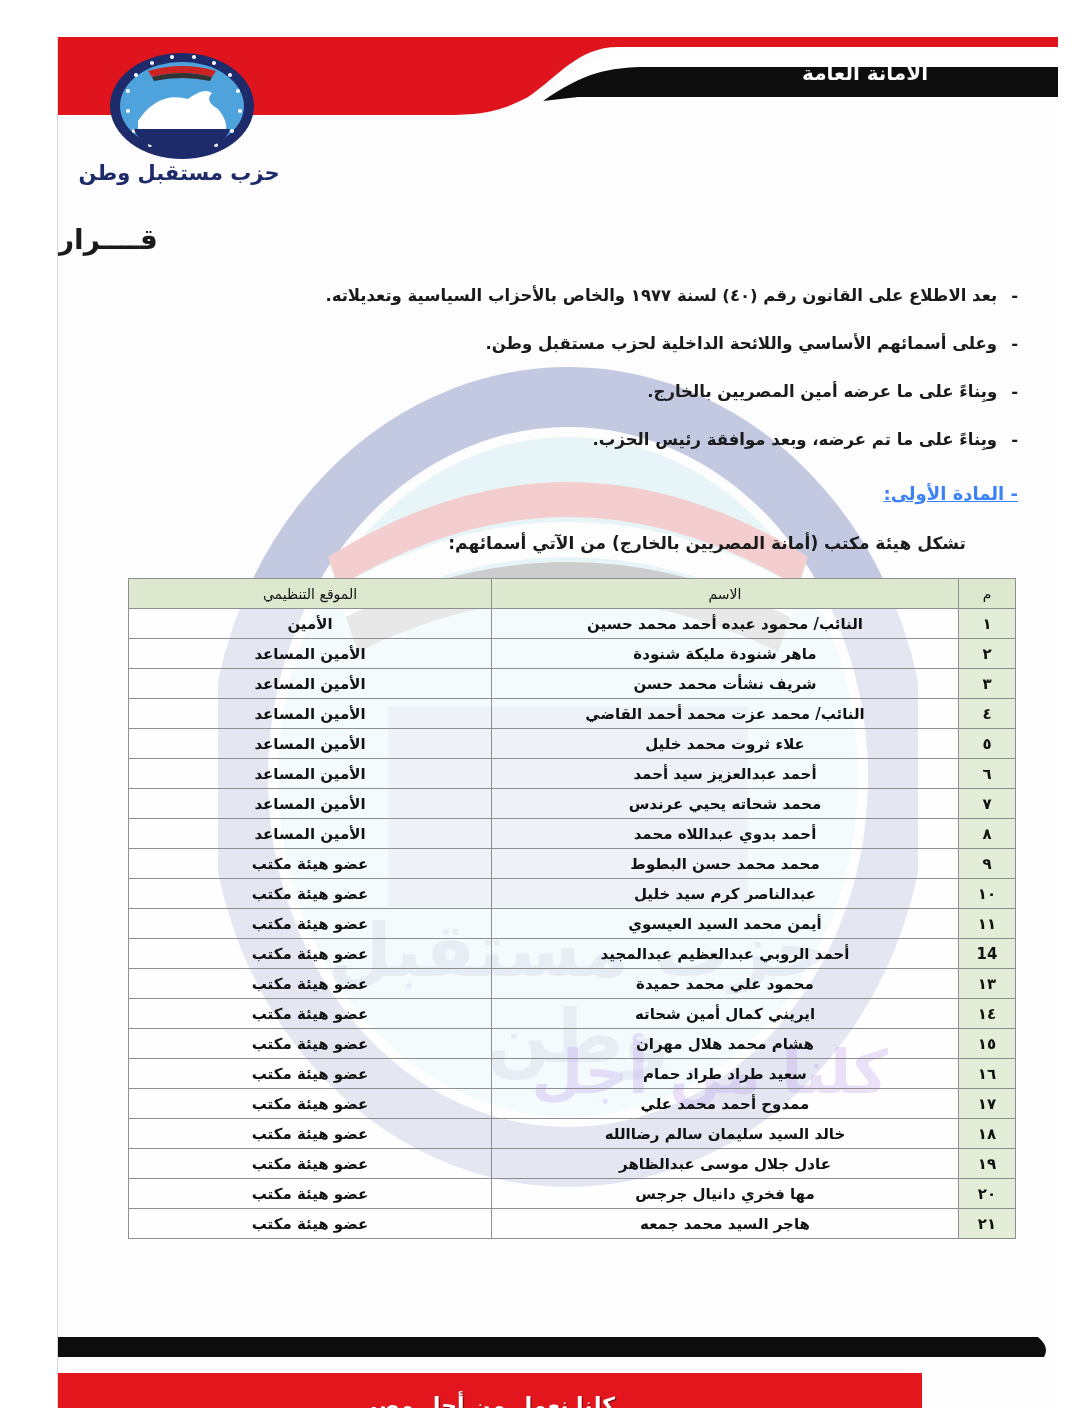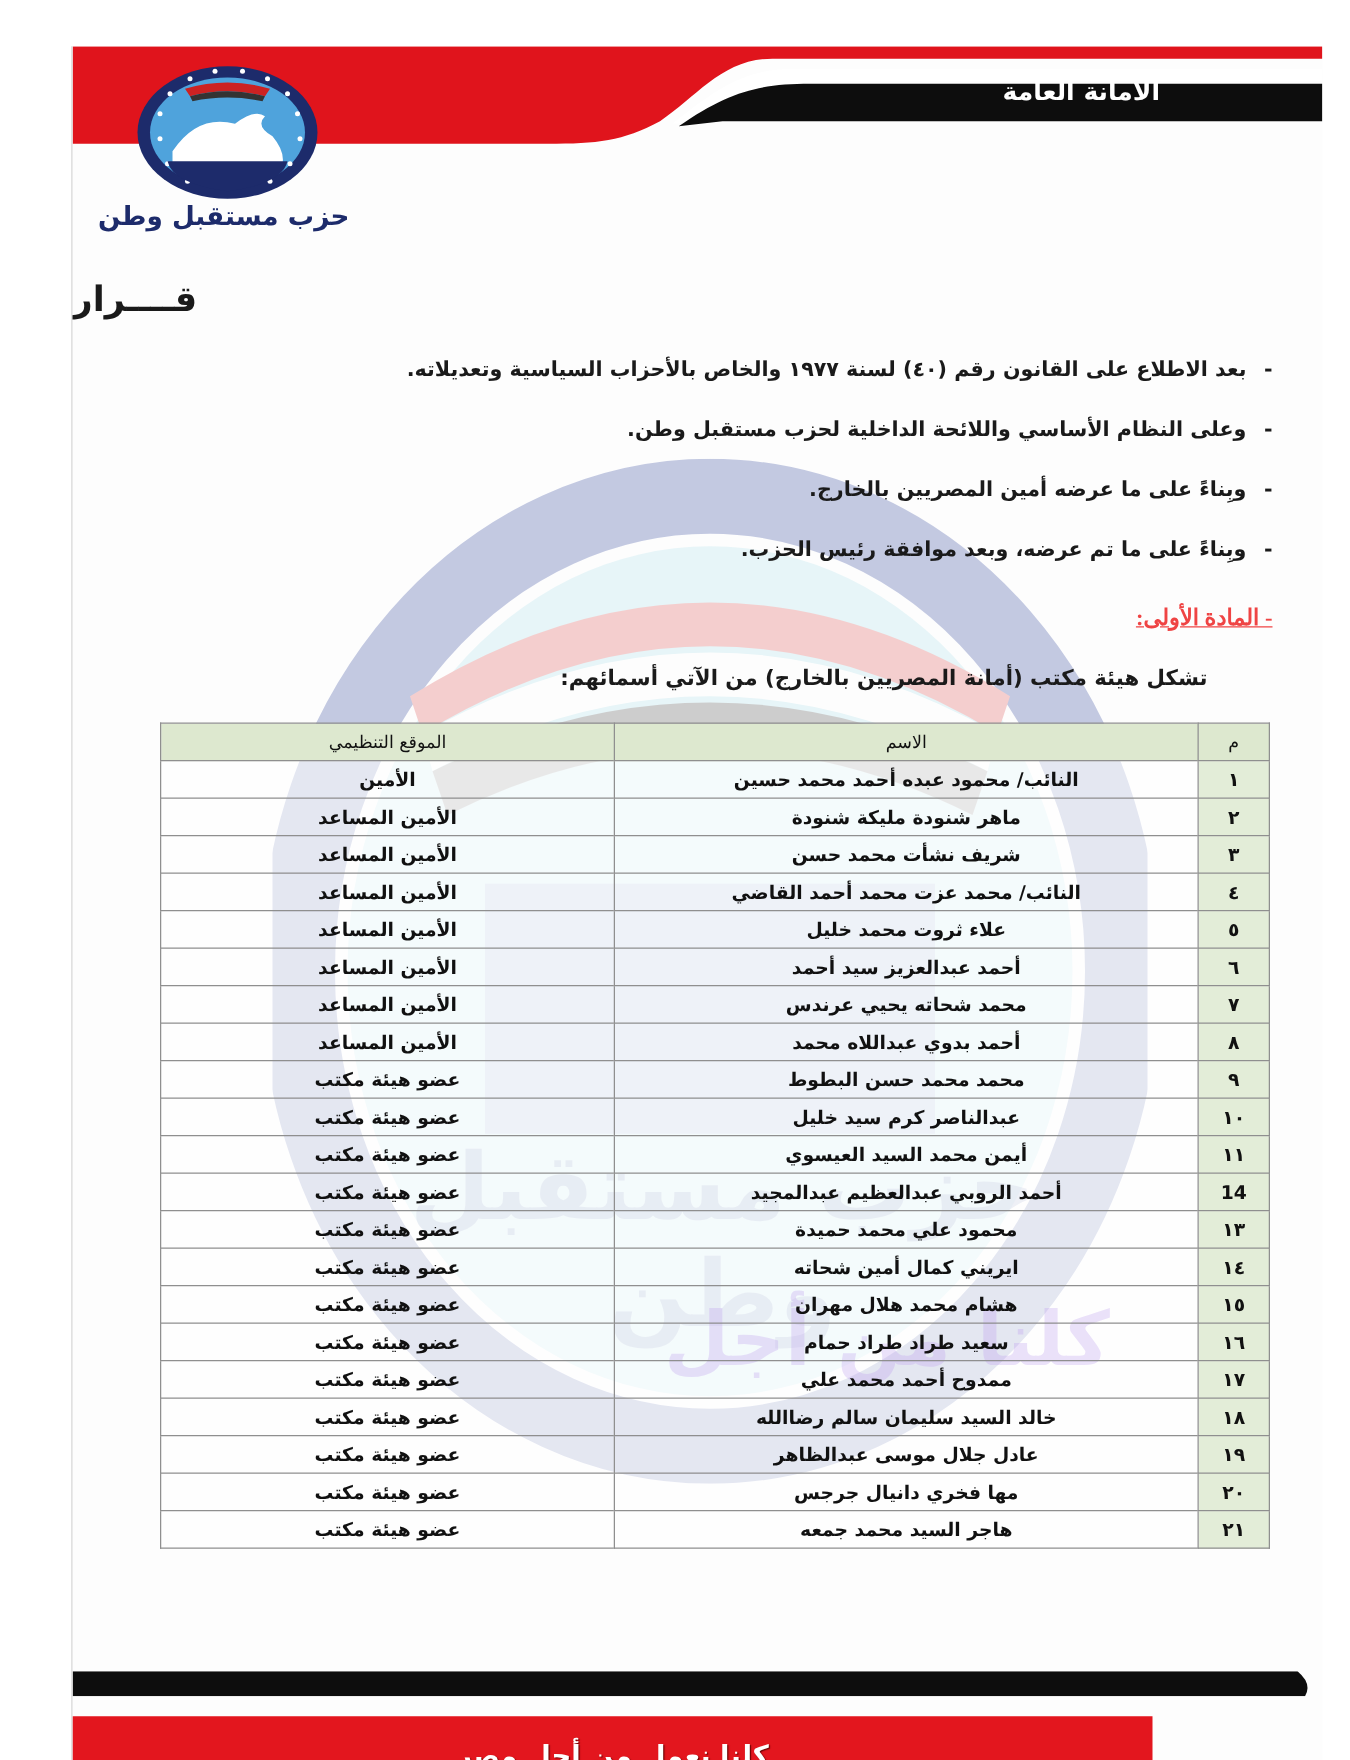--- a/index.html
+++ b/index.html
@@ -45,21 +45,21 @@
     .bullets {
       position: absolute; right: 40px; top: 244px; width: 820px; direction: rtl;
       list-style: none; margin: 0; padding: 0;
     }
     .bullets li {
       font-size: 16.5px; font-weight: bold; color: #1a1a1a; height: 48px; line-height: 30px;
     }
     .bullets li .dash { margin-left: 14px; }
     .article {
       position: absolute; right: 40px; top: 446px; direction: rtl;
-      font-size: 18px; font-weight: bold; text-decoration: underline; color: #ef4444; font-family: Liberation Serif, serif;
+      font-size: 18px; font-weight: bold; text-decoration: underline; color: #3b82f6;
     }
     .intro {
       position: absolute; right: 92px; top: 496px; direction: rtl;
       font-size: 17px; font-weight: bold; color: #1a1a1a;
     }
     table.members {
       position: absolute; left: 70px; top: 541px; width: 888px;
       border-collapse: collapse; direction: rtl; font-size: 15px;
     }
     table.members th, table.members td {
@@ -131,21 +131,21 @@
     <path d="M128 250 Q350 140 572 250 L560 285 Q350 180 140 285 Z" fill="#777"></path>
     <rect x="170" y="340" width="360" height="200" fill="#7d8dc9" opacity="0.6"></rect>
   </svg>
   <div class="wm-text">حزب مستقبل وطن</div>
   <div class="wm-text2">كلنا من أجل</div>
 
   <div class="title">قــــرار</div>
 
   <ul class="bullets">
     <li><span class="dash">-</span><span>بعد الاطلاع على القانون رقم (٤٠) لسنة ١٩٧٧ والخاص بالأحزاب السياسية وتعديلاته.</span></li>
-    <li><span class="dash">-</span><span>وعلى النظام الأساسي واللائحة الداخلية لحزب مستقبل وطن.</span></li>
+    <li><span class="dash">-</span><span>وعلى أسمائهم الأساسي واللائحة الداخلية لحزب مستقبل وطن.</span></li>
     <li><span class="dash">-</span><span>وبِناءً على ما عرضه أمين المصريين بالخارج.</span></li>
     <li><span class="dash">-</span><span>وبِناءً على ما تم عرضه، وبعد موافقة رئيس الحزب.</span></li>
   </ul>
 
   <div class="article">- المادة الأولى:</div>
   <div class="intro">تشكل هيئة مكتب (أمانة المصريين بالخارج) من الآتي أسمائهم:</div>
 
   <table class="members">
     <thead>
       <tr>

